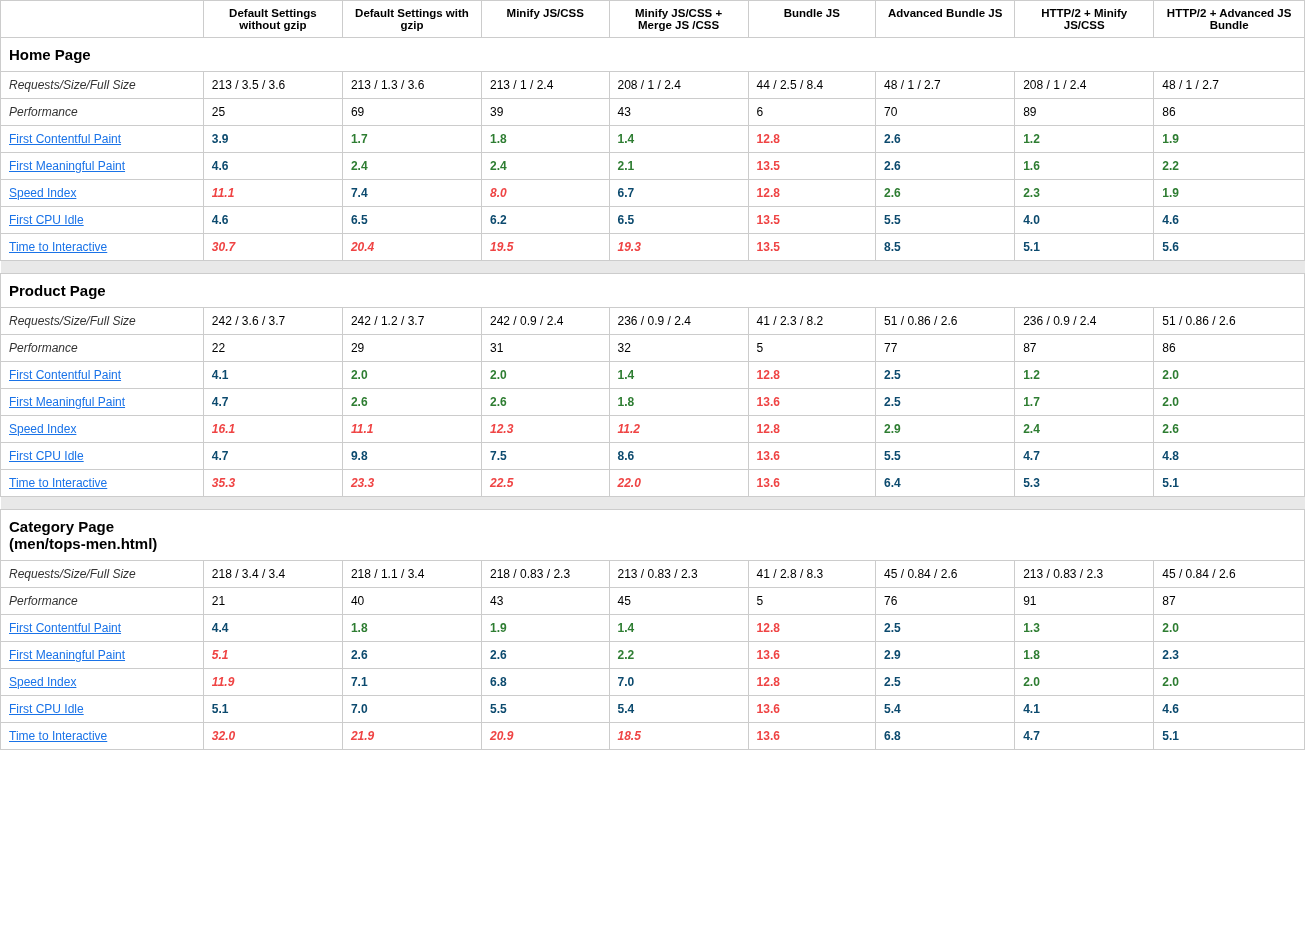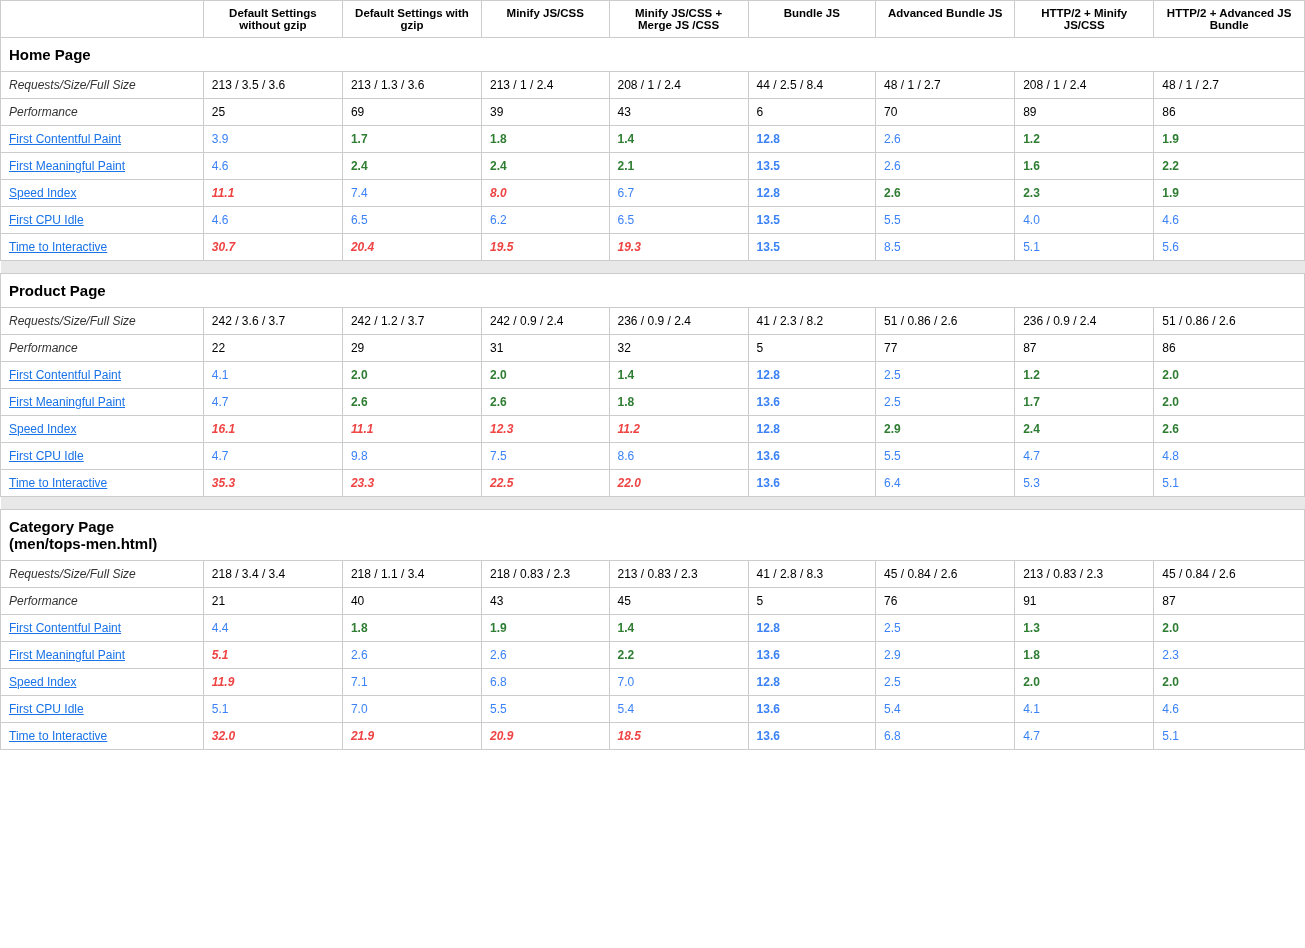--- a/index.html
+++ b/index.html
@@ -4,23 +4,23 @@
   <style>
     * { box-sizing: border-box; margin: 0; padding: 0; }
     body { font-family: Arial, sans-serif; font-size: 12px; background: #fff; }
     table { width: 100%; border-collapse: collapse; padding-left: 12px; }
     th, td { border: 1px solid #ccc; padding: 6px 8px; vertical-align: top; }
     th { background: #fff; font-weight: bold; font-size: 11.5px; }
     .page-title { font-size: 15px; font-weight: bold; }
     .section-divider { height: 12px; background: #e8e8e8; border: none; }
     .metric-link { color: #1a73e8; text-decoration: underline; cursor: pointer; }
     .val-red { color: #ef4444; font-weight: bold; font-style: italic; }
-    .val-orange { color: #3b82f6; font-weight: normal; }
+    .val-orange { color: #0c4a6e; font-weight: bold; }
     .val-green { color: #2e7d32; font-weight: bold; }
-    .val-dark-red { color: #3b82f6; font-weight: bold; }
+    .val-dark-red { color: #ef4444; font-weight: bold; }
     td.label-cell { font-weight: normal; color: #333; font-style: italic; }
   </style>
 </head>
 <body>
 
 <table id="main-table">
   <thead>
     <tr>
       <th style="width:175px;"></th>
       <th style="width:120px;">Default Settings without gzip</th>

